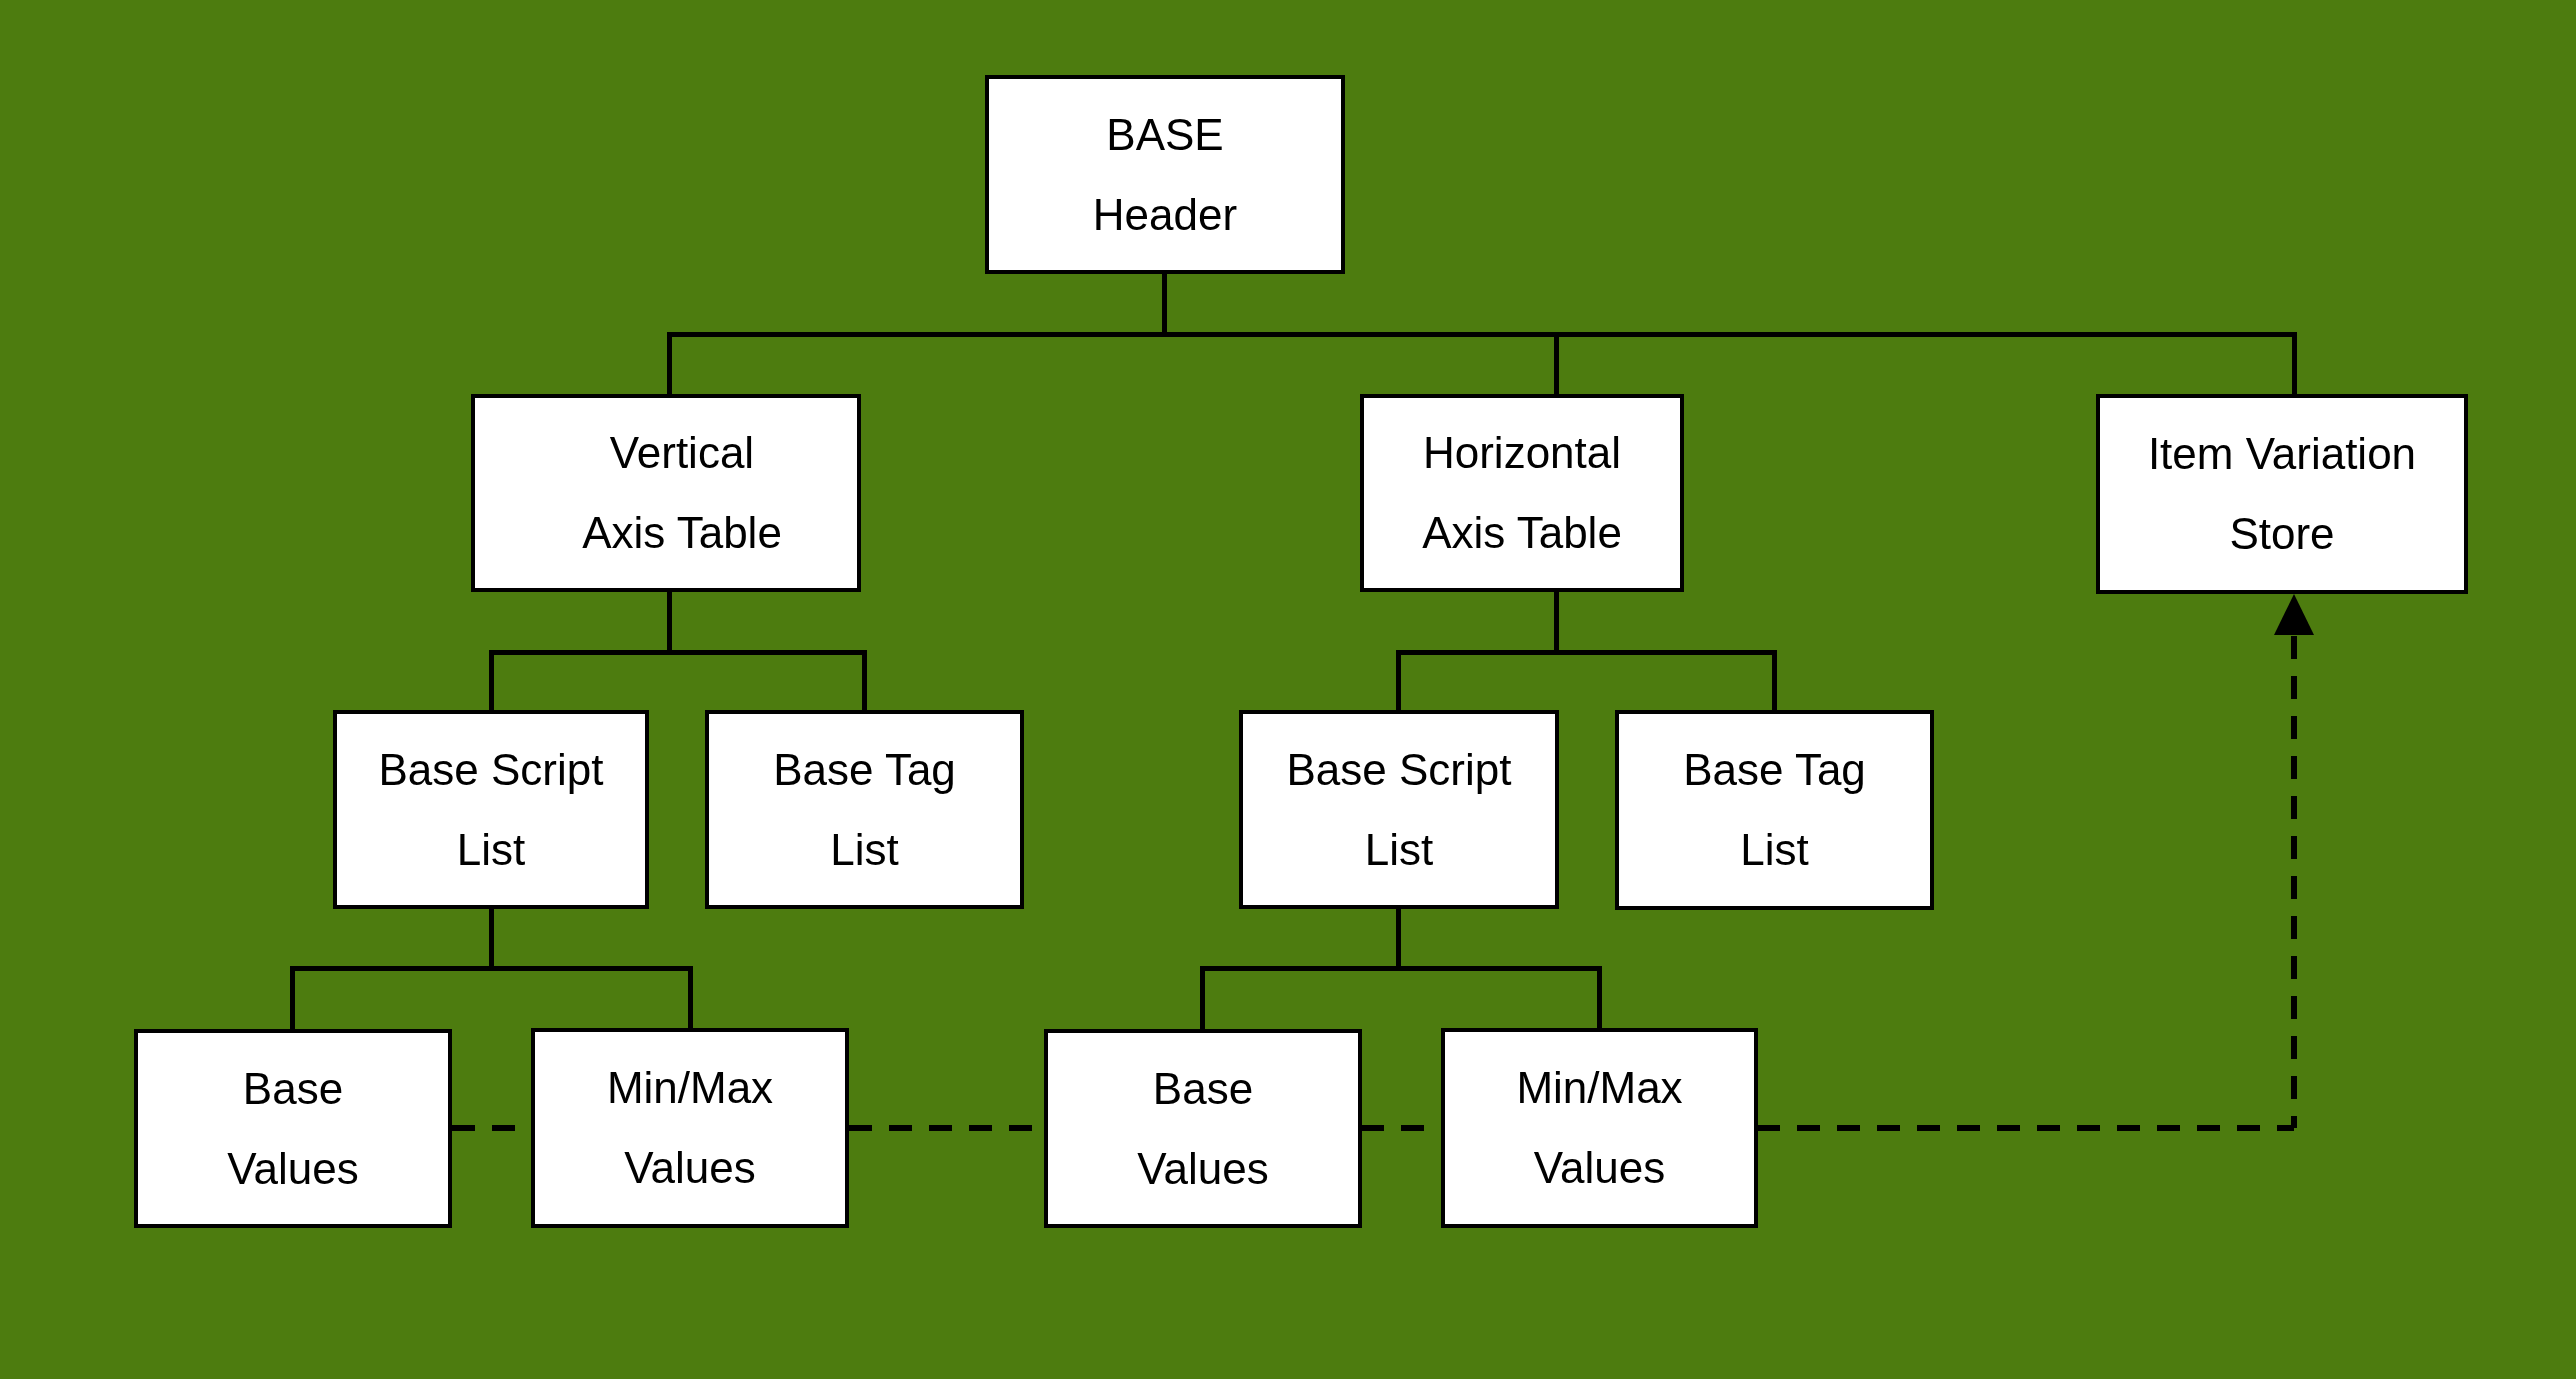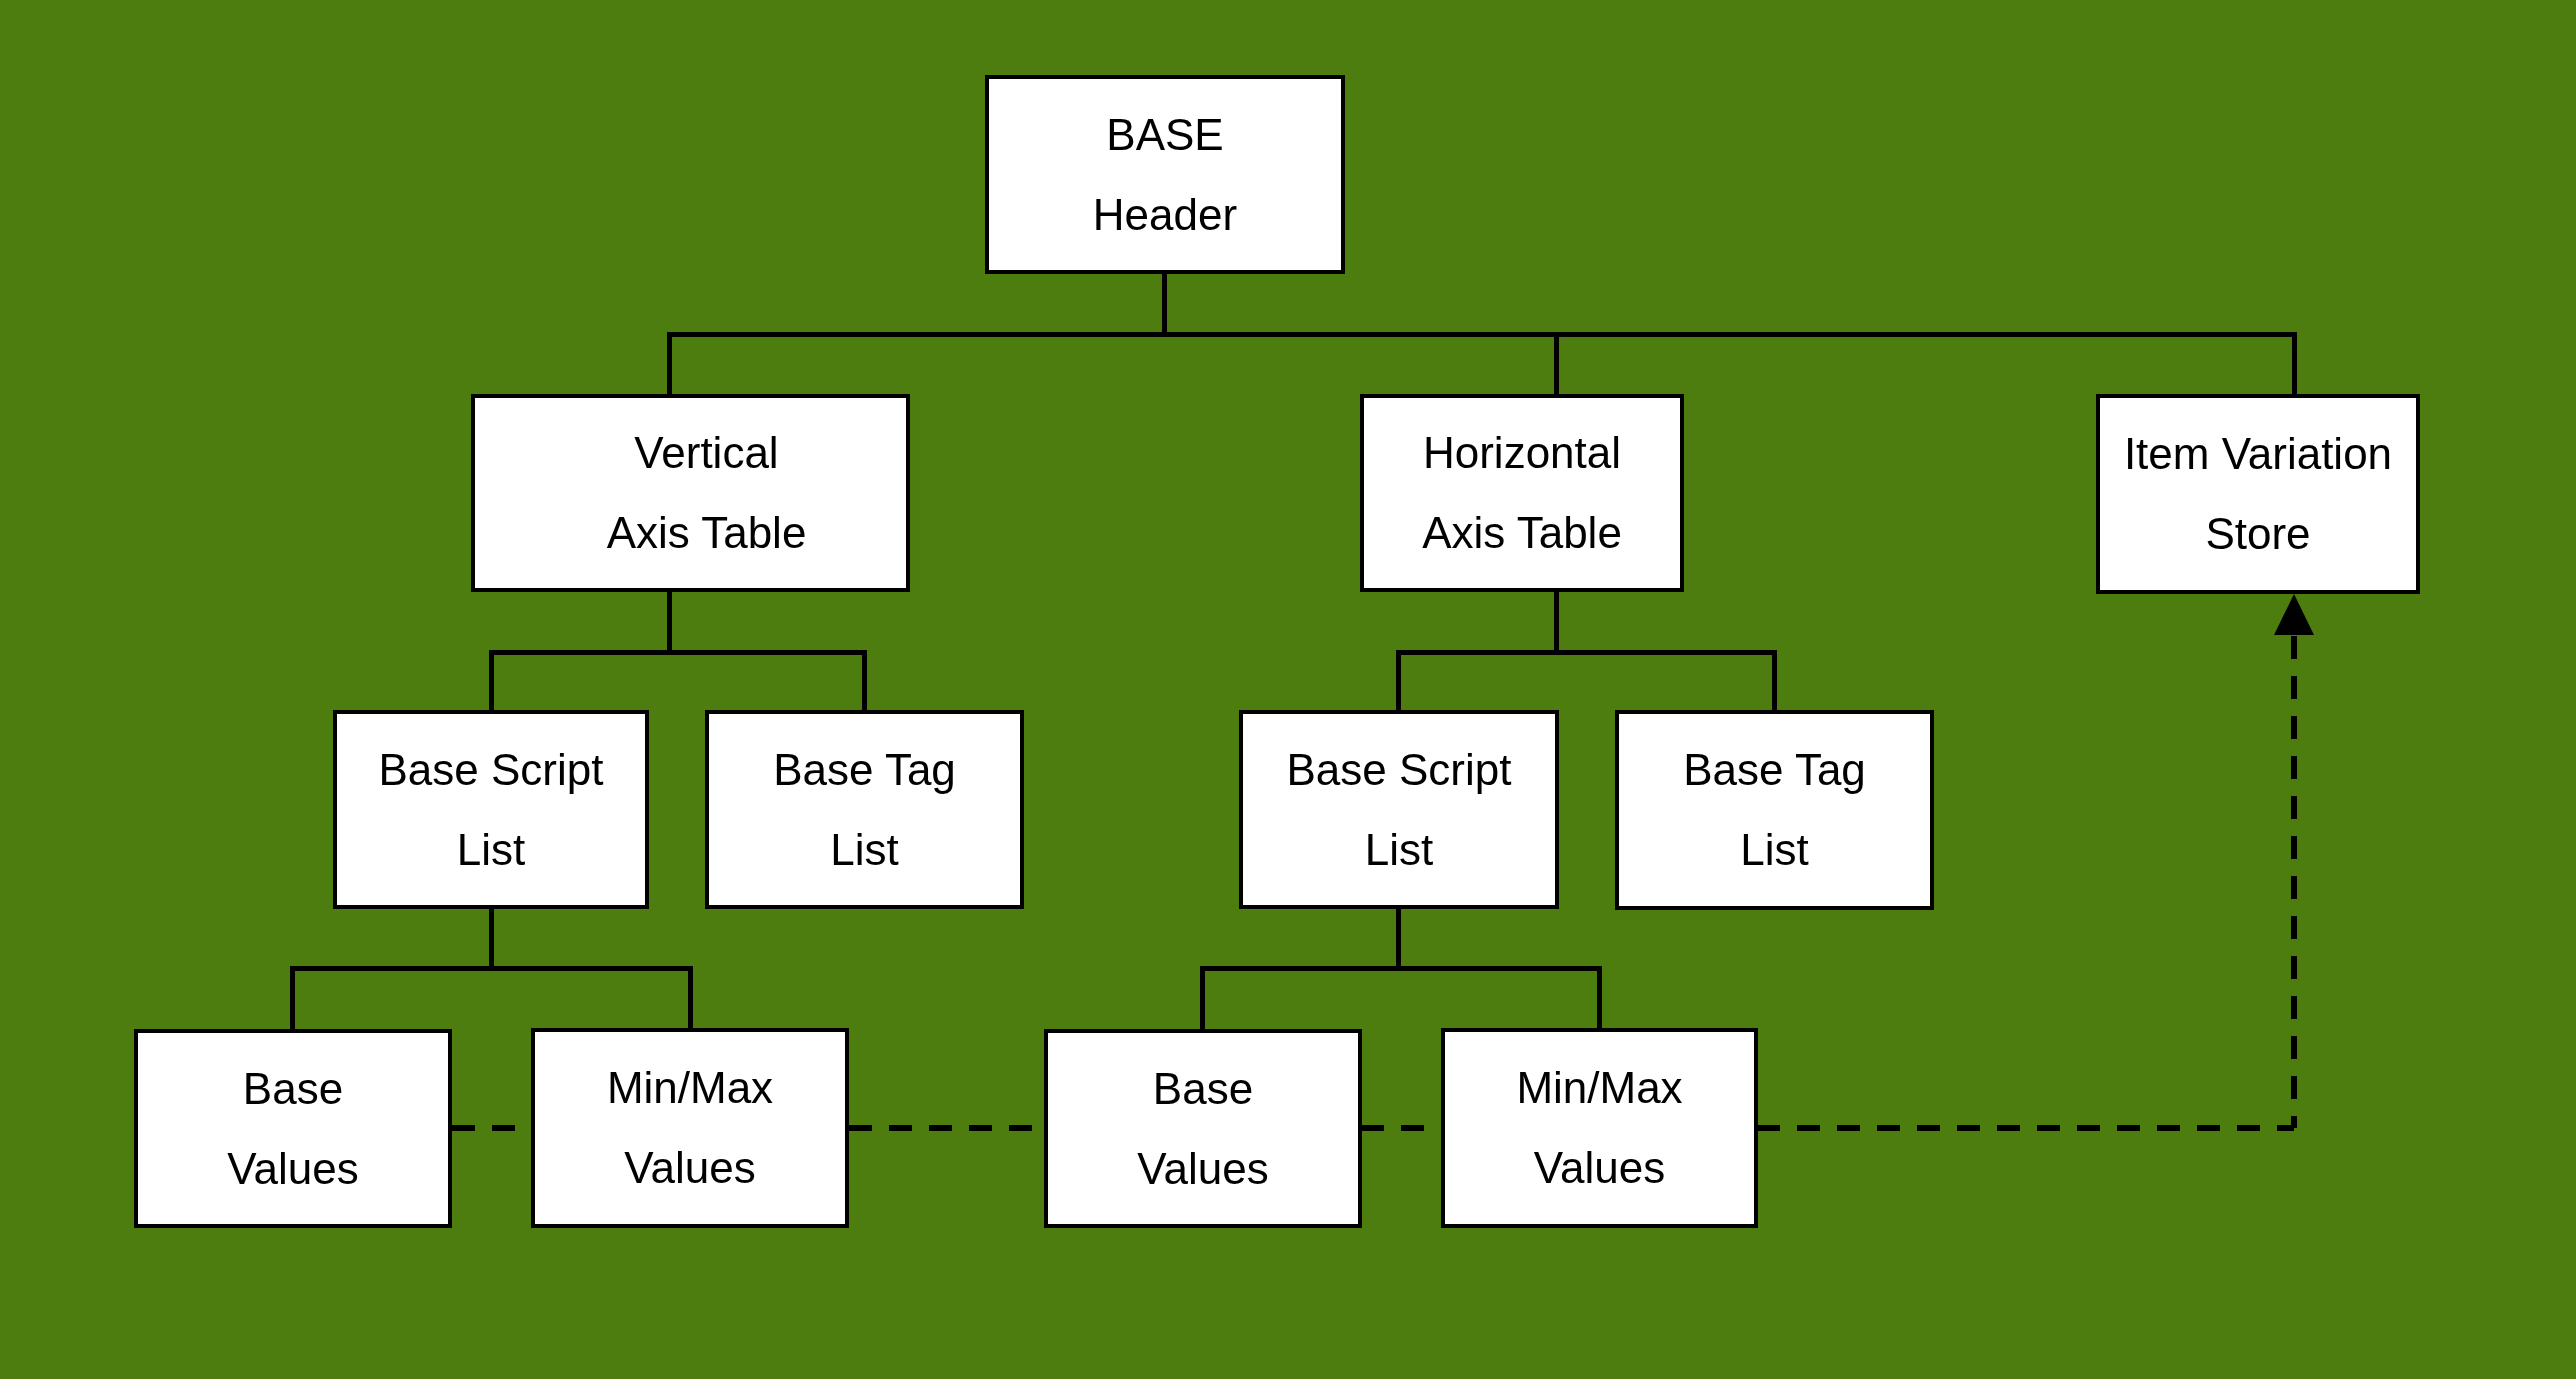--- a/index.html
+++ b/index.html
@@ -49,23 +49,23 @@
     position: absolute;
     width: 0;
     height: 0;
     border-left: 20px solid transparent;
     border-right: 20px solid transparent;
     border-bottom: 41px solid #000000;
   }
 
   
   #n-base-header        { left:985px; top:75px;   width:360px; height:199px; }
-  #n-vertical-axis      { left:471px;  top:394px;  width:439px; height:198px;padding-left:32px; }
+  #n-vertical-axis      { left:471px;  top:394px;  width:390px; height:198px;padding-left:32px; }
   #n-horizontal-axis    { left:1360px; top:394px;  width:324px; height:198px; }
-  #n-item-variation     { left:2096px; top:394px;  width:324px; height:200px; }
+  #n-item-variation     { left:2096px; top:394px;  width:372px; height:200px; }
   #n-base-script-list-v { left:333px;  top:710px;  width:316px; height:199px; }
   #n-base-tag-list-v    { left:705px;  top:710px;  width:319px; height:199px; }
   #n-base-script-list-h { left:1239px; top:710px;  width:320px; height:199px; }
   #n-base-tag-list-h    { left:1615px; top:710px;  width:319px; height:200px; }
   #n-base-values-v      { left:134px;  top:1029px; width:318px; height:199px; }
   #n-minmax-values-v    { left:531px;  top:1028px; width:318px; height:200px; }
   #n-base-values-h      { left:1044px; top:1029px; width:318px; height:199px; }
   #n-minmax-values-h    { left:1441px; top:1028px; width:317px; height:200px; }
 </style>
 </head>

